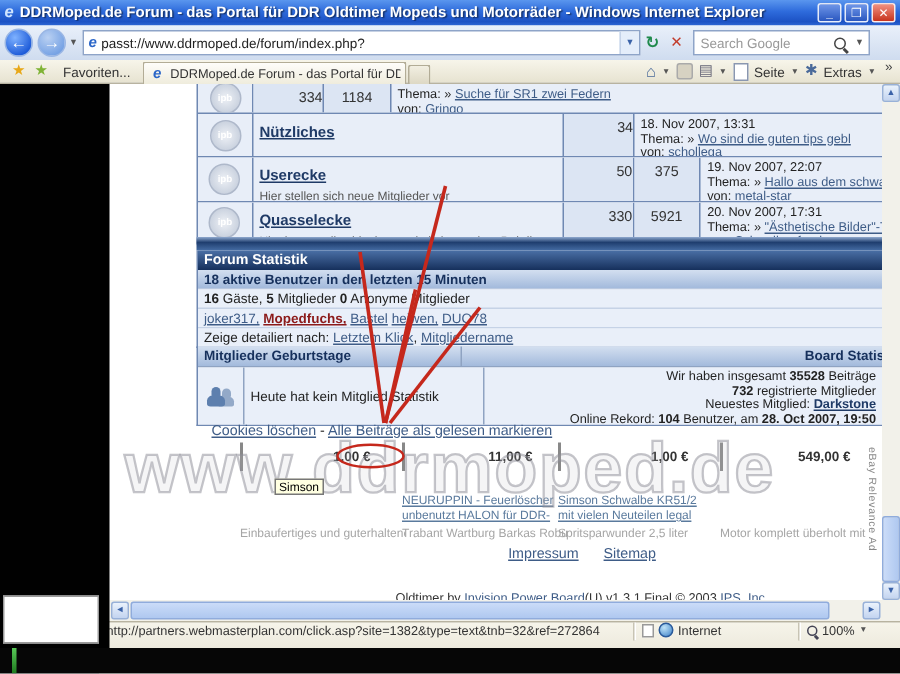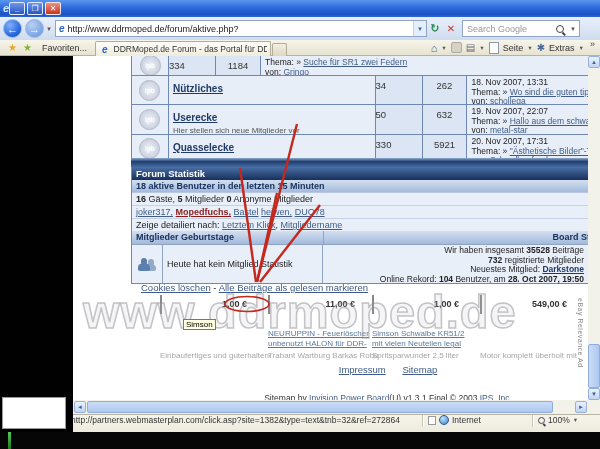--- a/index.html
+++ b/index.html
@@ -68,39 +68,39 @@
   .fcell{border-right:1px solid #6f88b2;box-sizing:border-box;}
   .c-icon{width:37px;display:flex;align-items:center;justify-content:center;}
   .ipb-circle{width:19px;height:19px;border-radius:50%;background:radial-gradient(#eef1f6,#bcc6d6);
     border:1px solid #aeb8ca;color:#fff;font-size:6.5px;font-weight:bold;display:flex;
     align-items:center;justify-content:center;}
   .c-name{width:207px;padding:2px 4px;}
   .r1 .c-name{padding-top:0;}
   .r1 .fname{display:inline-block;margin-top:-4px;}
   .fname{font-size:10px;font-weight:bold;color:#1f3a66;text-decoration:underline;}
   .fdesc{font-size:8px;color:#555;margin-top:1px;}
-  .c-num{width:47px;background:#dce5f3;font-size:9.5px;color:#333;text-align:left;padding-top:4px;}
+  .c-num{width:47px;background:#dce5f3;font-size:9.5px;color:#333;text-align:right;padding-top:4px;}
   .c-num2{width:45px;background:#dce5f3;font-size:9.5px;color:#333;text-align:center;padding-top:4px;}
   .c-last{width:240px;padding:2px 4px;font-size:8.5px;line-height:9.5px;color:#222;border-right:none;}
   .c-last a{color:#3e5c87;text-decoration:underline;}
   .footbar{position:absolute;left:58px;top:102px;width:576px;height:9px;
     background:linear-gradient(#8fa9cf,#1f3e6f 40%,#456ca3);}
   .stable{position:absolute;left:58px;top:111px;width:576px;border:1px solid #6f88b2;border-top:none;box-sizing:border-box;}
   .shead{height:13px;background:linear-gradient(#4a6fa5,#16305c);color:#fff;font-weight:bold;
     font-size:9.5px;padding:1px 0 0 4px;box-sizing:border-box;}
   .sband{height:13px;background:linear-gradient(#d3dff0,#a3badc);color:#16305c;font-weight:bold;
     font-size:9px;padding:1px 0 0 4px;border-bottom:1px solid #b9c8e0;box-sizing:border-box;}
   .srow{height:13px;background:#e9eff9;font-size:9px;color:#222;padding:1px 0 0 4px;
     border-bottom:1px solid #c5d2e6;box-sizing:border-box;white-space:nowrap;}
   .srow:last-child{border-bottom:none;height:12px;}
   .srow a,.cookies a{color:#3e5c87;text-decoration:underline;}
   .member-maroon{color:#8c1a1a !important;font-weight:bold;}
   .gtable{position:absolute;left:58px;top:175px;width:576px;border:1px solid #6f88b2;border-top:none;box-sizing:border-box;}
   .ghead{display:flex;height:13px;background:linear-gradient(#d3dff0,#a3badc);border-bottom:1px solid #8fa3c2;}
-  .g1{width:192px;border-right:1px solid #8fa3c2;font-size:9px;font-weight:bold;color:#16305c;
+  .g1{width:176px;border-right:1px solid #8fa3c2;font-size:9px;font-weight:bold;color:#16305c;
     padding:1px 0 0 4px;box-sizing:border-box;}
   .g2{width:382px;font-size:9px;font-weight:bold;color:#16305c;text-align:right;
     padding:1px 90px 0 0;box-sizing:border-box;white-space:nowrap;}
   .gbody{display:flex;height:38px;background:#e9eff9;}
   .gb-icon{width:31px;border-right:1px solid #8fa3c2;display:flex;align-items:center;justify-content:center;box-sizing:border-box;}
   .people{position:relative;width:18px;height:13px;}
   .people i{position:absolute;border-radius:50% 50% 20% 20%;}
   .p-head1{left:3px;top:0;width:6px;height:6px;background:#5d7fae;border-radius:50%;}
   .p-body1{left:0;top:5px;width:12px;height:8px;background:#5d7fae;}
   .p-head2{left:10px;top:1px;width:6px;height:6px;background:#93a9c8;border-radius:50%;}
@@ -170,34 +170,35 @@
   .bottom-strip{position:absolute;left:0;top:432px;width:600px;height:17px;background:#060606;}
   .green-line{position:absolute;left:8px;top:0;width:3px;height:17px;background:linear-gradient(#58c858,#1e7a1e);}
 </style>
 </head>
 <body>
 
 <div id="screen">
 
   <div class="titlebar">
     <span class="ie-logo">e</span>
+    <span class="title-text">DDRMoped.de Forum - das Portal für DDR Oldtimer Mopeds und Motorräder - Windows Internet Explorer</span>
     <span class="win-btns">
       <span class="wbtn b-min">_</span>
       <span class="wbtn b-max">❐</span>
       <span class="wbtn b-close">✕</span>
     </span>
   </div>
 
   <div class="addressrow">
     <span class="navbtn nav-back">←</span>
     <span class="navbtn nav-fwd">→</span>
     <span class="nav-caret">▼</span>
     <span class="addr-field">
       <span class="favicon-e">e</span>
-      <span class="addr-url">http://www.ddrmoped.de/forum/aktive.php?</span>
+      <span class="addr-url">passt://www.ddrmoped.de/forum/index.php?</span>
       <span class="addr-caret">▼</span>
     </span>
     <span class="btn-refresh">↻</span>
     <span class="btn-stop">✕</span>
     <span class="searchbox">
       <span class="search-text">Search Google</span>
       <span class="mag"></span>
       <span class="search-caret">▼</span>
     </span>
   </div>
@@ -240,37 +241,36 @@
           <div><span>Thema: »</span> <a>Suche für SR1 zwei Federn</a></div>
           <div><span>von:</span> <a>Gringo</a></div>
         </span>
       </div>
       <div class="frow r2">
         <span class="fcell c-icon">
             <span class="ipb-circle">ipb</span>
           </span>
         <span class="fcell c-name"><a class="fname">Nützliches</a></span>
         <span class="fcell c-num">34</span>
-        <span class="fcell c-num2">262</span>
         <span class="fcell c-last">
           <div>18. Nov 2007, 13:31</div>
           <div><span>Thema: »</span> <a>Wo sind die guten tips gebl</a></div>
           <div><span>von:</span> <a>schollega</a></div>
         </span>
       </div>
       <div class="frow r3">
         <span class="fcell c-icon">
             <span class="ipb-circle">ipb</span>
           </span>
         <span class="fcell c-name">
           <a class="fname">Userecke</a>
           <div class="fdesc">Hier stellen sich neue Mitglieder vor</div>
         </span>
         <span class="fcell c-num">50</span>
-        <span class="fcell c-num2">632</span>
+        <span class="fcell c-num2">375</span>
         <span class="fcell c-last">
           <div>19. Nov 2007, 22:07</div>
           <div><span>Thema: »</span> <a>Hallo aus dem schwarzen B</a></div>
           <div><span>von:</span> <a>metal-star</a></div>
         </span>
       </div>
       <div class="frow r4">
         <span class="fcell c-icon">
             <span class="ipb-circle">ipb</span>
           </span>
@@ -363,21 +363,21 @@
     </div>
 
     <span class="tooltip">Simson</span>
     <span class="vlabel">eBay Relevance Ad</span>
 
     <div class="pagelinks">
       <a>Impressum</a>
       <a>Sitemap</a>
     </div>
     <div class="powered">
-      <span>Sitemap by </span><a>Invision Power Board</a><span>(U) v1.3.1 Final © 2003 </span><a>IPS, Inc.</a>
+      <span>Oldtimer by </span><a>Invision Power Board</a><span>(U) v1.3.1 Final © 2003 </span><a>IPS, Inc.</a>
     </div>
 
     <svg class="anno" width="515" height="344" viewBox="0 0 515 344">
       <line x1="224" y1="68" x2="184" y2="226" stroke="#c5281c" stroke-width="2.4"></line>
       <line x1="167" y1="112" x2="183" y2="226" stroke="#c5281c" stroke-width="2.4"></line>
       <line x1="204" y1="137" x2="184" y2="226" stroke="#c5281c" stroke-width="2.4"></line>
       <line x1="247" y1="149" x2="187" y2="226" stroke="#c5281c" stroke-width="2.4"></line>
       <ellipse cx="174" cy="248" rx="22" ry="7.5" fill="none" stroke="#c5281c" stroke-width="1.6"></ellipse>
     </svg>
   </div>

